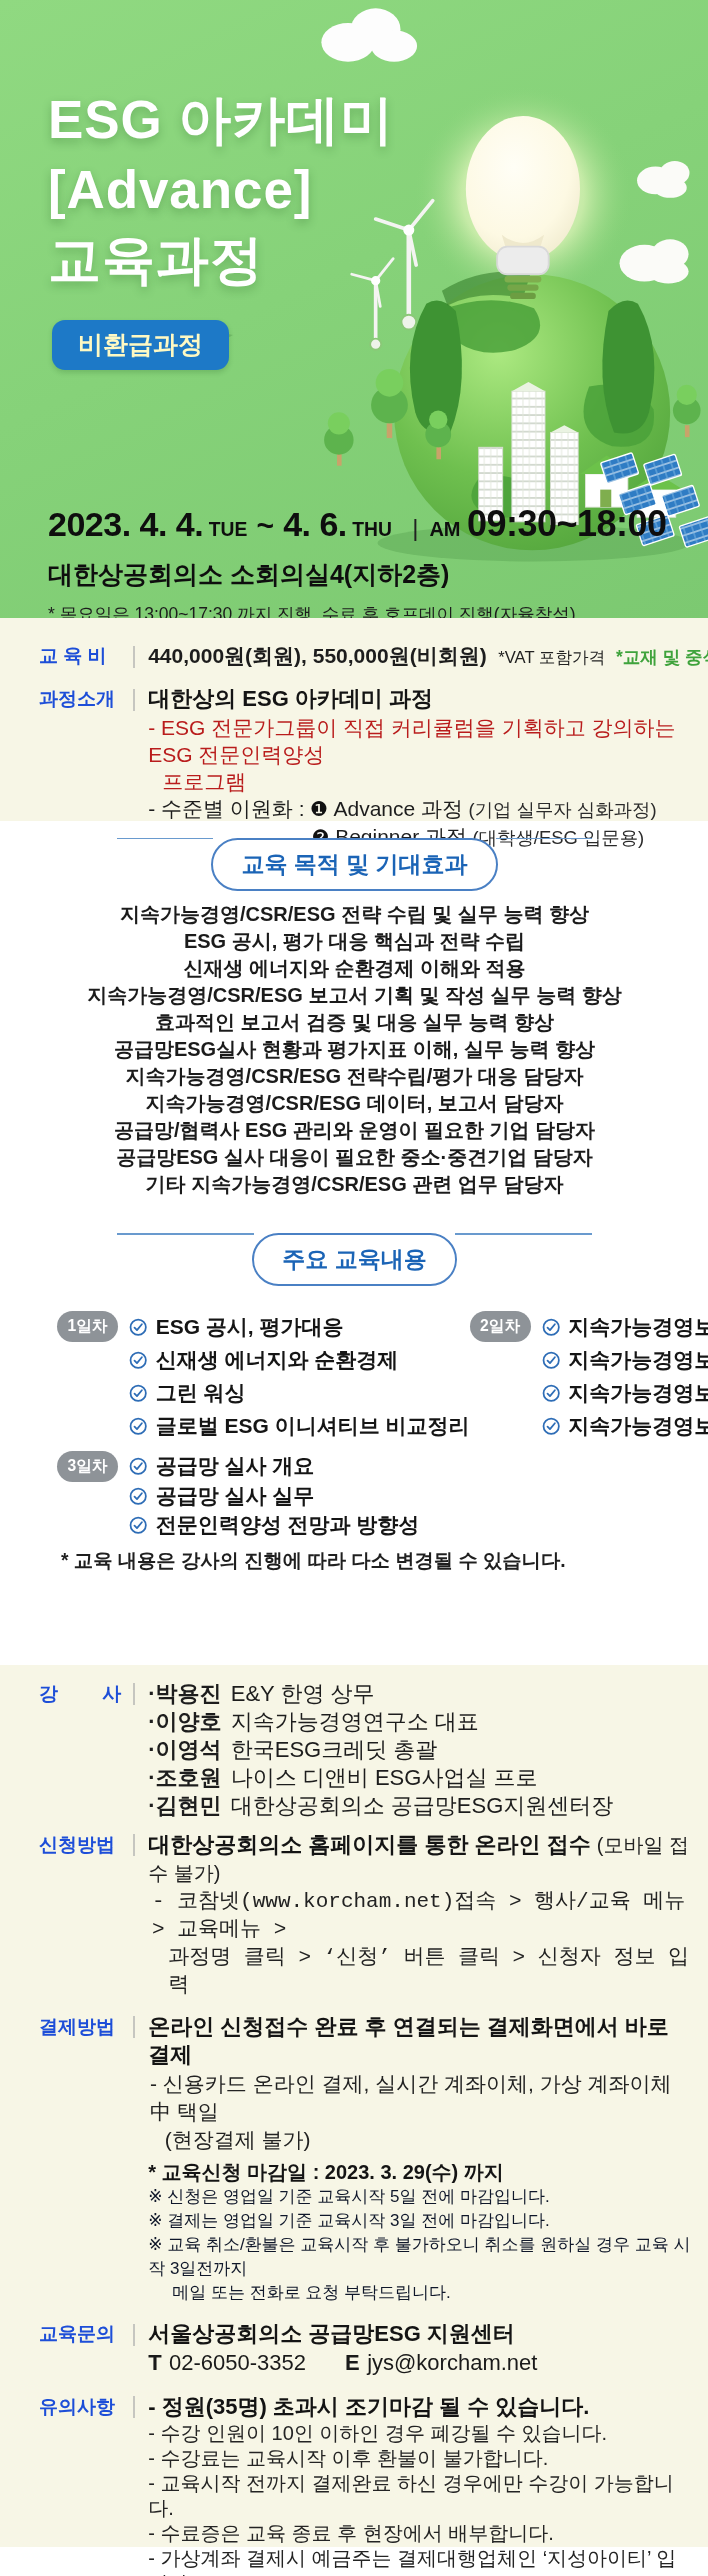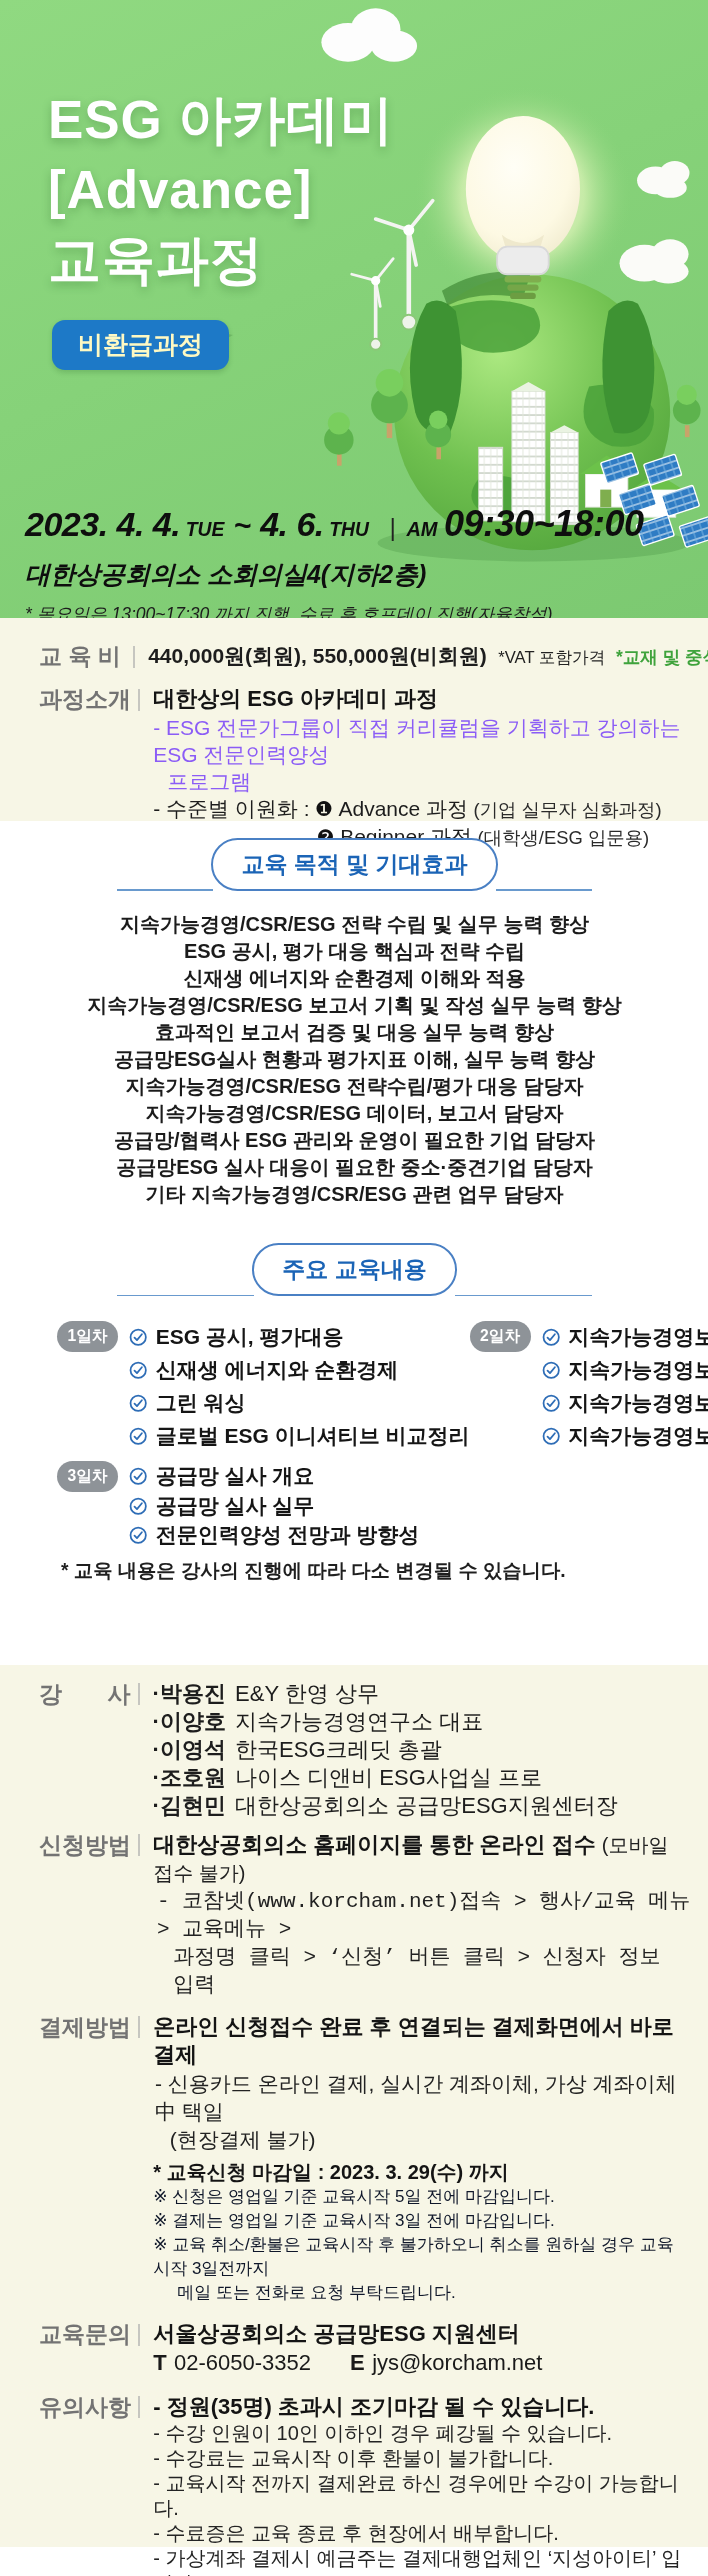--- a/index.html
+++ b/index.html
@@ -7,56 +7,56 @@
   .poster { position:relative; width:709px; height:2576px; overflow:hidden; background:#fff; }
 
   
   .hero { position:relative; width:709px; height:618px; overflow:hidden;
           background:linear-gradient(155deg,#90d981 0%,#86d279 45%,#7cc971 100%); }
   .hero svg.illus { position:absolute; left:0; top:0; }
   .hero-title { position:absolute; left:48px; top:85px; color:#ffffff; font-size:53px; font-weight:800;
                 line-height:70px; letter-spacing:0.9px; text-shadow:0 3.7px 9.2px rgba(25,85,25,.28); }
   .hero-badge { position:absolute; left:52px; top:320px; background:#1d79c7; color:#fef9c3; font-size:25px;
                 font-weight:700; padding:8.3px 26px; border-radius:13px; box-shadow:0 2.8px 5.5px rgba(20,80,20,.18); }
-  .hero-date { position:absolute; left:25px; top:503px; color:#0e0e0e;font-style:italic; }
+  .hero-date { position:absolute; left:48px; top:503px; color:#0e0e0e; }
   .date-line { display:flex; align-items:baseline; font-weight:800; white-space:nowrap; }
   .d-big  { font-size:34px; letter-spacing:-0.5px; }
   .d-day  { font-size:19.3px; margin:0 9.2px 0 5.5px; }
   .d-tilde{ font-size:30px; margin-right:9.2px; }
   .d-sep  { font-size:24px; font-weight:400; margin:0 11px; color:#222; }
   .d-ampm { font-size:20px; margin-right:6.4px; }
   .d-time { font-size:36px; letter-spacing:-0.5px; }
   .venue  { font-size:25px; font-weight:700; margin-top:13px; }
   .hero-note { font-size:17.5px; margin-top:11px; color:#1c1c1c; font-weight:500; }
 
   
   .cream { background:#f7f6e6; }
   .cream1 { height:203px; padding-top:24px; }
   .lbl-row { display:flex; align-items:flex-start; padding-left:39px; padding-right:18.4px; }
-  .lbl { flex:0 0 87px; color:#737373; font-weight:700; font-size:23px; line-height:28px; white-space:pre; }
+  .lbl { flex:0 0 87px; color:#1d4ed8; font-weight:700; font-size:19px; line-height:28px; white-space:pre; }
   .lbl.spread { word-spacing:39px; }
   .lbl-div { flex:0 0 1.8px; height:22px; background:#c6c6c0; margin:3.7px 13px 0 7.4px; }
   .lbl-content { flex:1; font-size:22px; color:#1d1d1d; line-height:28px; }
   .fee-line { white-space:nowrap; }
   .fee-main { font-weight:700; font-size:21px; }
   .fee-vat { font-size:16.6px; margin-left:5.5px; color:#222; }
   .fee-benefit { font-size:17.5px; margin-left:4.6px; color:#3fa33c; font-weight:700; }
   .blk-title { font-weight:700; font-size:22px; line-height:28.5px; color:#141414; }
   .blk-title .t-sub { font-weight:400; font-size:20px; color:#222; }
-  .course-line { font-size:21px; line-height:27px; color:#8b5cf6; }
+  .course-line { font-size:21px; line-height:27px; color:#b91c1c; }
   .course-cont { padding-left:14px; }
   .opt-line { display:flex; align-items:baseline; font-size:21px; line-height:27px; color:#1d1d1d; }
   .opt-num { margin:0 5.5px; font-size:20px; color:#111; }
   .opt-name { font-weight:500; }
   .opt-sub { font-size:18.4px; margin-left:5.5px; color:#2a2a2a; }
   .opt2-pad { padding-left:158px; }
 
   
   .white-sec { background:#ffffff; height:844px; padding-top:16.6px; }
-  .pill-header { display:flex; align-items:flex-end; width:475px; margin:0 auto 20px auto; }
+  .pill-header { display:flex; align-items:flex-start; width:475px; margin:0 auto 10px auto; }
   .pill-line { flex:1; height:1.8px; background:#699ace; }
   .pill { border:2.8px solid #4a80c4; border-radius:31px; padding:9.2px 28px; font-size:23px; font-weight:700;
           color:#1b64b6; background:#fff; white-space:nowrap; margin:0 -1.8px; z-index:1; }
   .c-line { text-align:center; font-size:20px; line-height:27px; color:#1b1b1b; font-weight:600; }
   .mt38 { margin-top:35px; }
   .mt26 { margin-top:24px; }
 
   .cg-row { display:flex; margin-left:57px; }
   .cg-col1 { flex:0 0 324px; }
   .cg-col2 { flex:1; }

